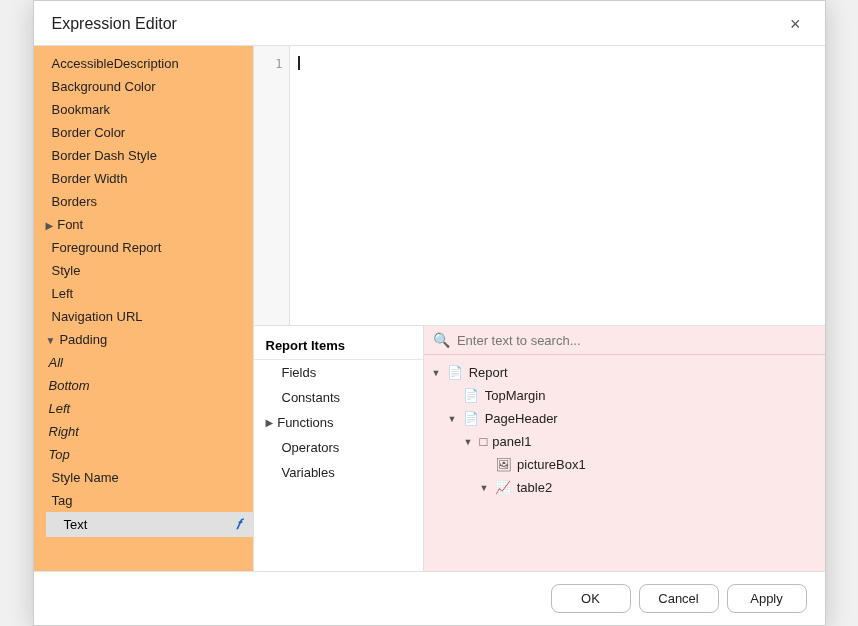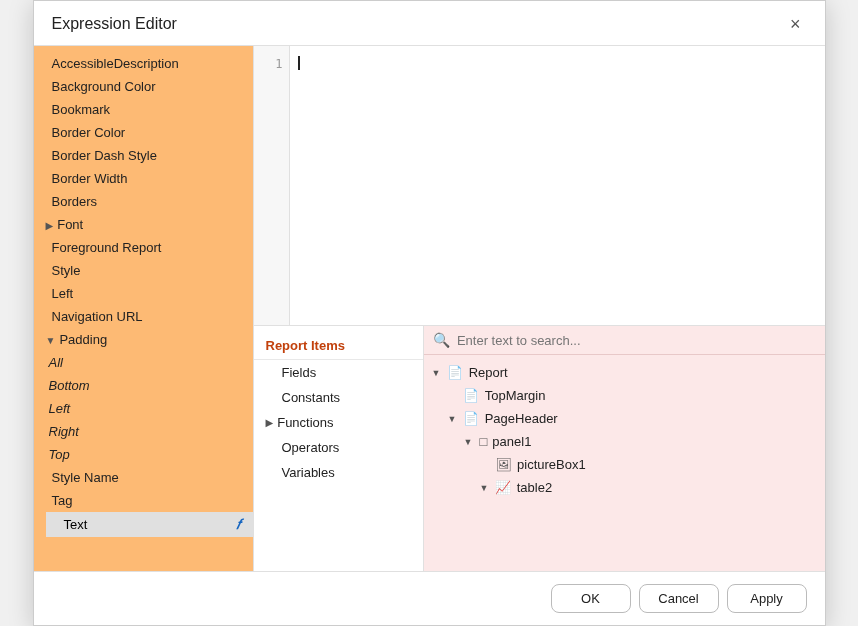--- a/index.html
+++ b/index.html
@@ -154,21 +154,21 @@
       align-items: center;
     }
     .panel-item .expand-arrow {
       margin-right: 4px;
       font-size: 10px;
       color: #555;
     }
     .report-items-header {
       padding: 6px 12px;
       font-weight: 600;
-      color: #c2410c;
+      color: #000000;
       background: #fff;
       border-bottom: 1px solid #e8e8e8;
       font-size: 13px;
     }
     
     .right-tree-panel {
       flex: 1;
       background: #fce8e8;
       display: flex;
       flex-direction: column;

